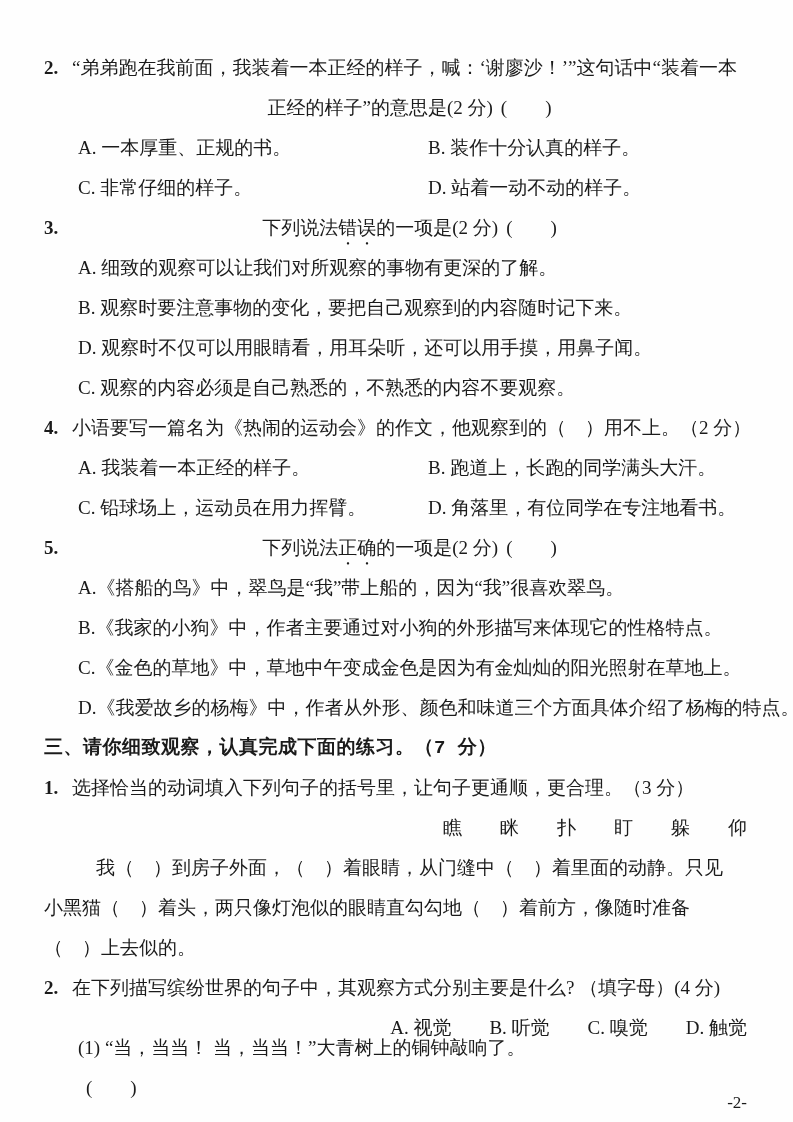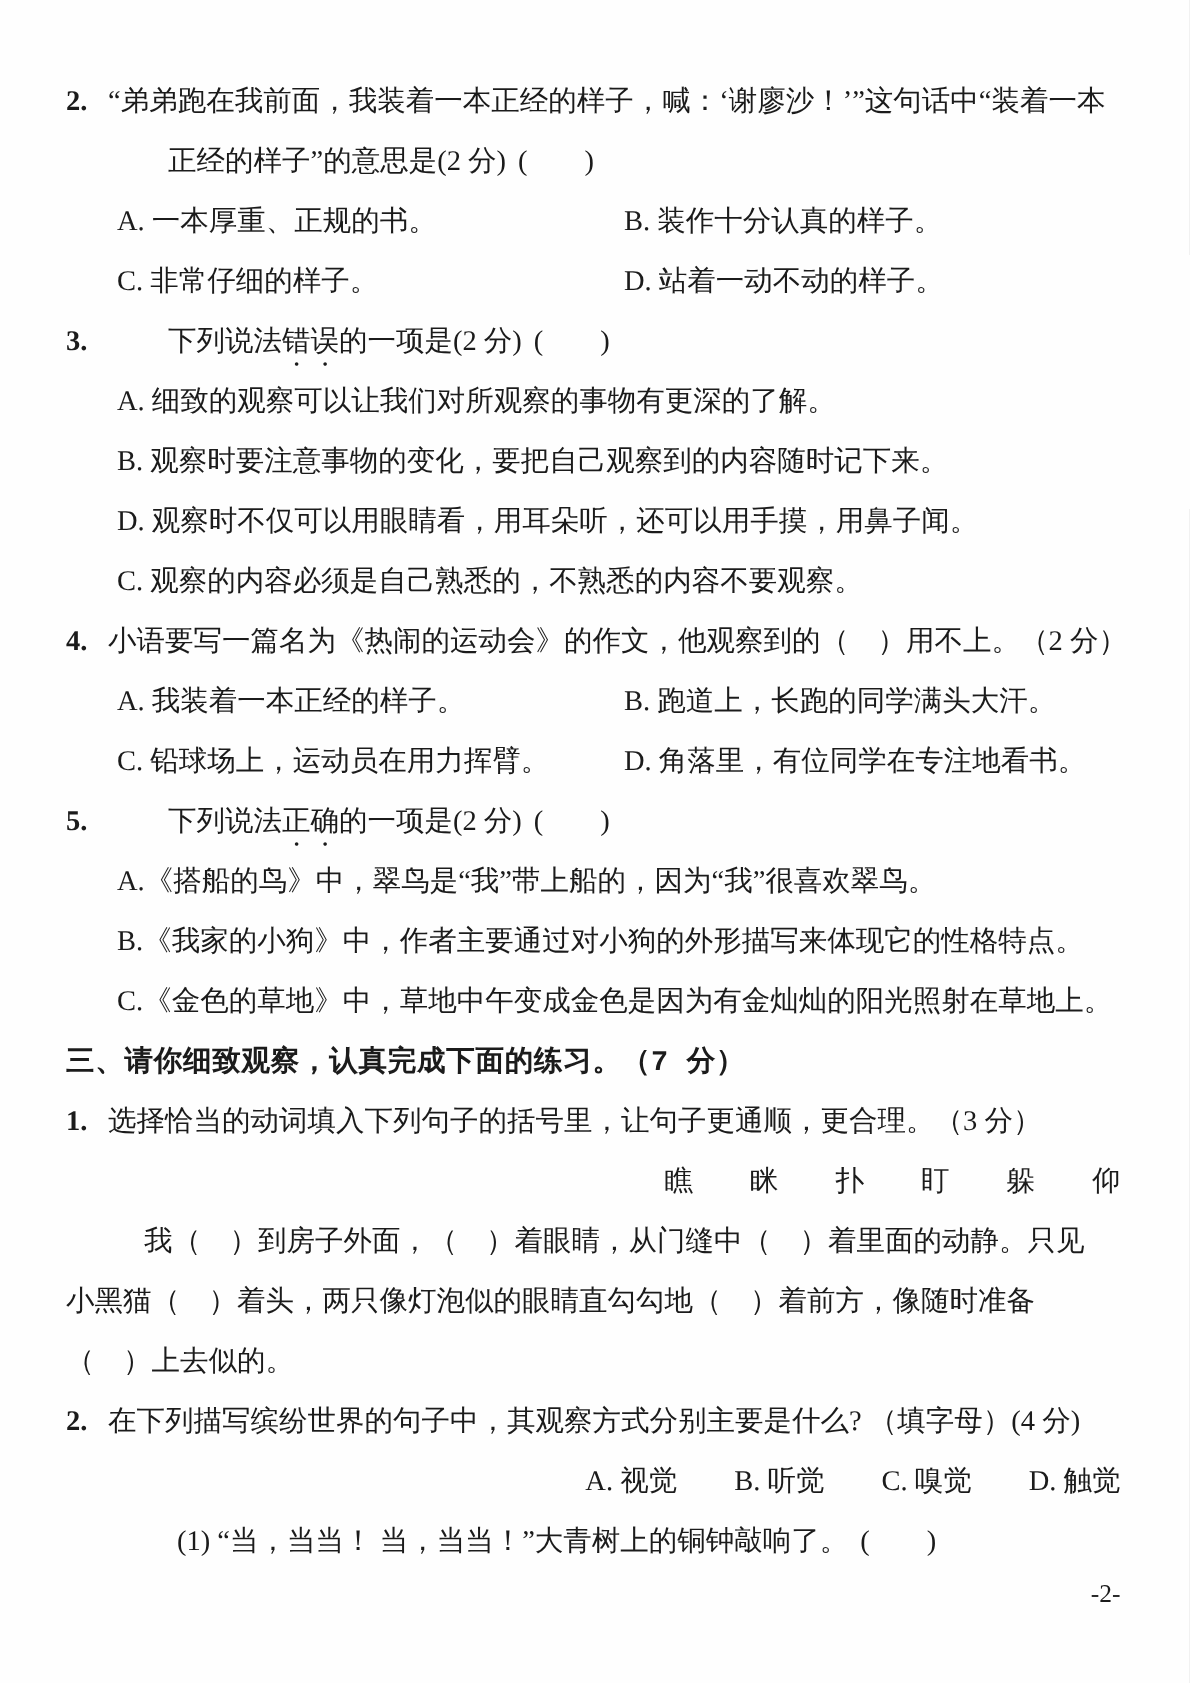--- a/index.html
+++ b/index.html
@@ -11,41 +11,41 @@
     font-family:"Liberation Serif","DejaVu Serif",serif;
     font-size:19px;
     box-sizing:border-box;
     padding:48px 46px 0 44px;
     overflow:hidden;
   }
   .line{height:40px;line-height:40px;white-space:nowrap;}
   .qrow{display:flex;align-items:flex-start;}
   .qnum{flex:none;width:28px;font-weight:700;height:40px;line-height:40px;}
   .qbody{flex:1;min-width:0;}
-  .split{display:flex;justify-content:flex-start;margin-left:40px;}
-  .opts{display:flex;padding-left:6px;}
+  .split{display:flex;justify-content:center;}
+  .opts{display:flex;padding-left:6px;gap:12px;}
   .opt-first{flex:none;width:338px;}
   .indent{padding-left:6px;}
   .center{text-align:right;}
   .heading{
     font-weight:700;
     font-family:Liberation Mono, monospace;
     letter-spacing:0.5px;
   }
   .bracket{flex:none;padding-left:8px;}
   .para-first{padding-left:52px;}
   .emph{
     -webkit-text-emphasis:filled dot currentColor;
     -webkit-text-emphasis-position:under;
     -webkit-text-emphasis-position:under right;
     text-emphasis:filled dot currentColor;
     text-emphasis-position:under;
     text-emphasis-position:under right;
   }
-  .sub-item{padding-left:34px;}
+  .sub-item{padding-left:34px;flex-direction:column;}
   .footer{height:30px;line-height:30px;font-size:17px;}
 </style>
 </head>
 <body>
 
 <div class="page">
 
   <div class="qrow">
     <span class="qnum">2.</span>
     <div class="qbody">
@@ -97,20 +97,21 @@
   <div class="qrow">
     <span class="qnum">5.</span>
     <div class="qbody">
       <div class="line split">
         <span><span>下列说法</span><span class="emph">正确</span><span>的一项是(2 分)</span></span>
         <span class="bracket">(　　)</span>
       </div>
       <div class="line indent">A.《搭船的鸟》中，翠鸟是“我”带上船的，因为“我”很喜欢翠鸟。</div>
       <div class="line indent">B.《我家的小狗》中，作者主要通过对小狗的外形描写来体现它的性格特点。</div>
       <div class="line indent">C.《金色的草地》中，草地中午变成金色是因为有金灿灿的阳光照射在草地上。</div>
+      <div class="line indent">D.《我爱故乡的杨梅》中，作者从外形、颜色和味道三个方面具体介绍了杨梅的特点。</div>
     </div>
   </div>
 
   <div class="line heading">三、请你细致观察，认真完成下面的练习。（7 分）</div>
 
   <div class="qrow">
     <span class="qnum">1.</span>
     <div class="qbody">
       <div class="line">选择恰当的动词填入下列句子的括号里，让句子更通顺，更合理。（3 分）</div>
     </div>

